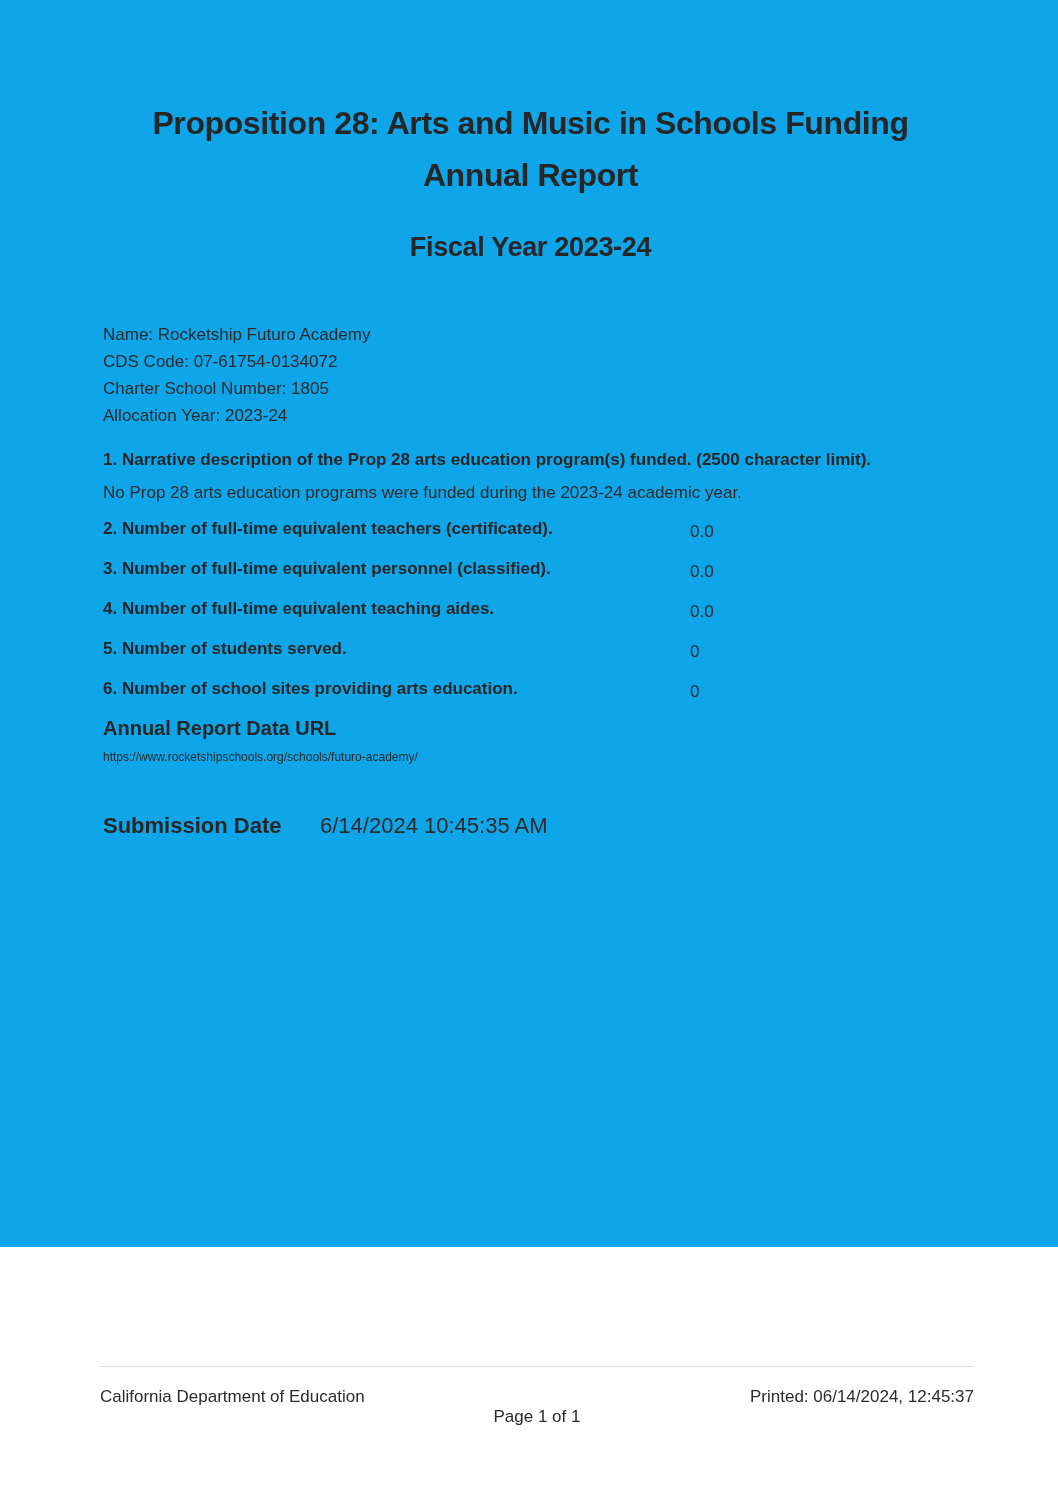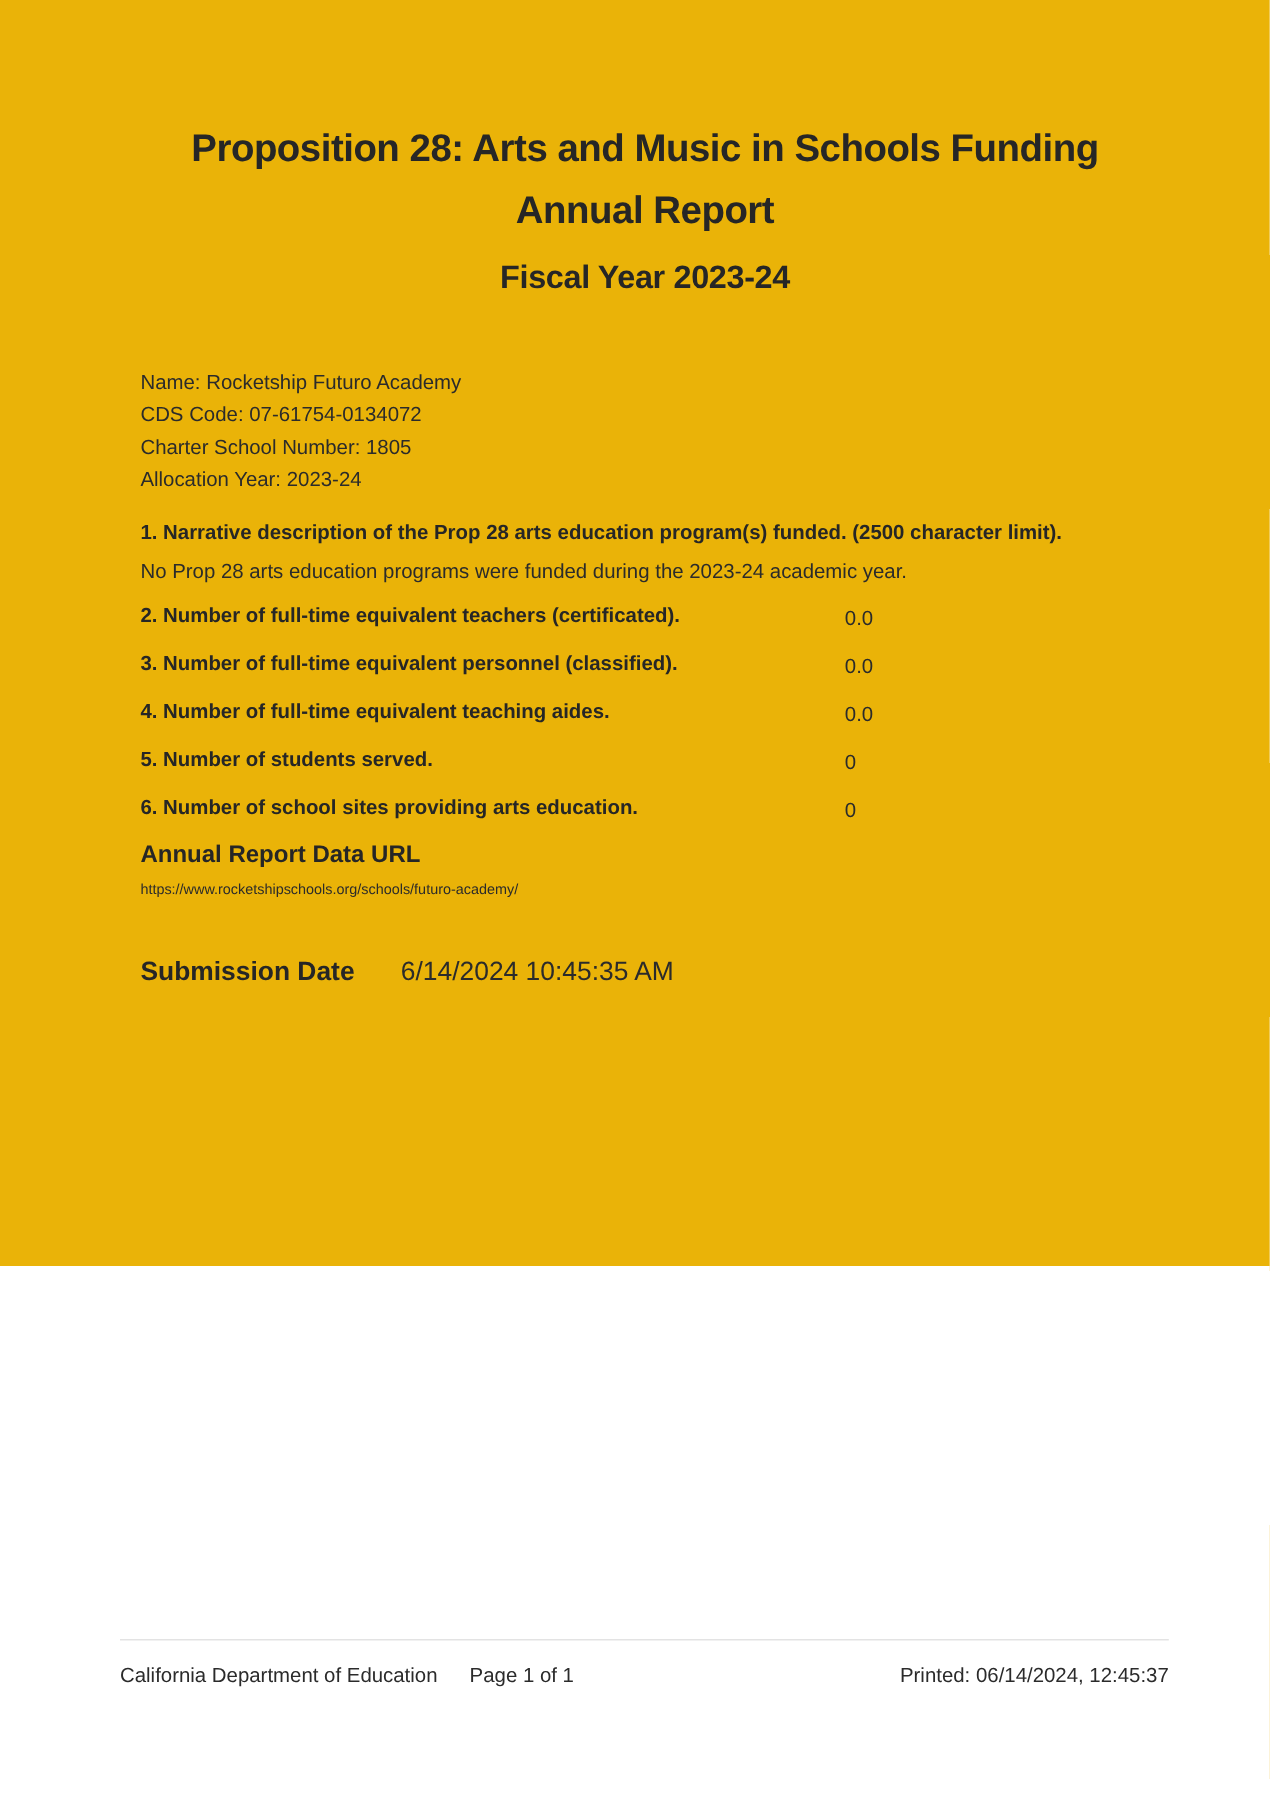--- a/index.html
+++ b/index.html
@@ -8,23 +8,22 @@
     width: 1058px;
     height: 1497px;
     font-family: "Liberation Sans", sans-serif;
     color: #282828;
     position: relative;
     overflow: hidden;
   }
   .page {
     position: relative;
     width: 1058px;
-    height: 1055px;
-    background: #eab308;
-    padding-left: 14px;
+    height: 1247px;
+    background: #0ea5e9;
   }
   .content {
     padding: 0 100px 0 103px;
   }
   .title-block {
     padding-top: 97px;
     text-align: center;
   }
   .title-line {
     font-size: 32px;
@@ -32,21 +31,21 @@
     font-weight: bold;
     letter-spacing: -0.4px;
     color: #262626;
   }
   .subtitle {
     font-size: 27px;
     line-height: 40px;
     font-weight: bold;
     letter-spacing: -0.3px;
     color: #262626;
-    margin-top: 10px;
+    margin-top: 26px;
   }
   .info-block {
     margin-top: 54px;
     font-size: 17px;
     line-height: 27px;
   }
   .info-line { color: #2b2b2b; }
   .narrative-question {
     margin-top: 17px;
     font-size: 17px;
@@ -119,21 +118,21 @@
     height: 0;
   }
   .footer-row {
     margin-top: 18px;
     display: flex;
     font-size: 17px;
     line-height: 24px;
     color: #2b2b2b;
   }
   .footer-left  { flex: 1; text-align: left; }
-  .footer-center{ flex: 1; text-align: left; }
+  .footer-center{ flex: 1; text-align: center; margin-top: 20px; }
   .footer-right { flex: 1; text-align: right; }
 </style>
 </head>
 <body>
 
 <div class="page">
   <div class="content">
 
     <div class="title-block">
       <div class="title-line">Proposition 28: Arts and Music in Schools Funding</div>

